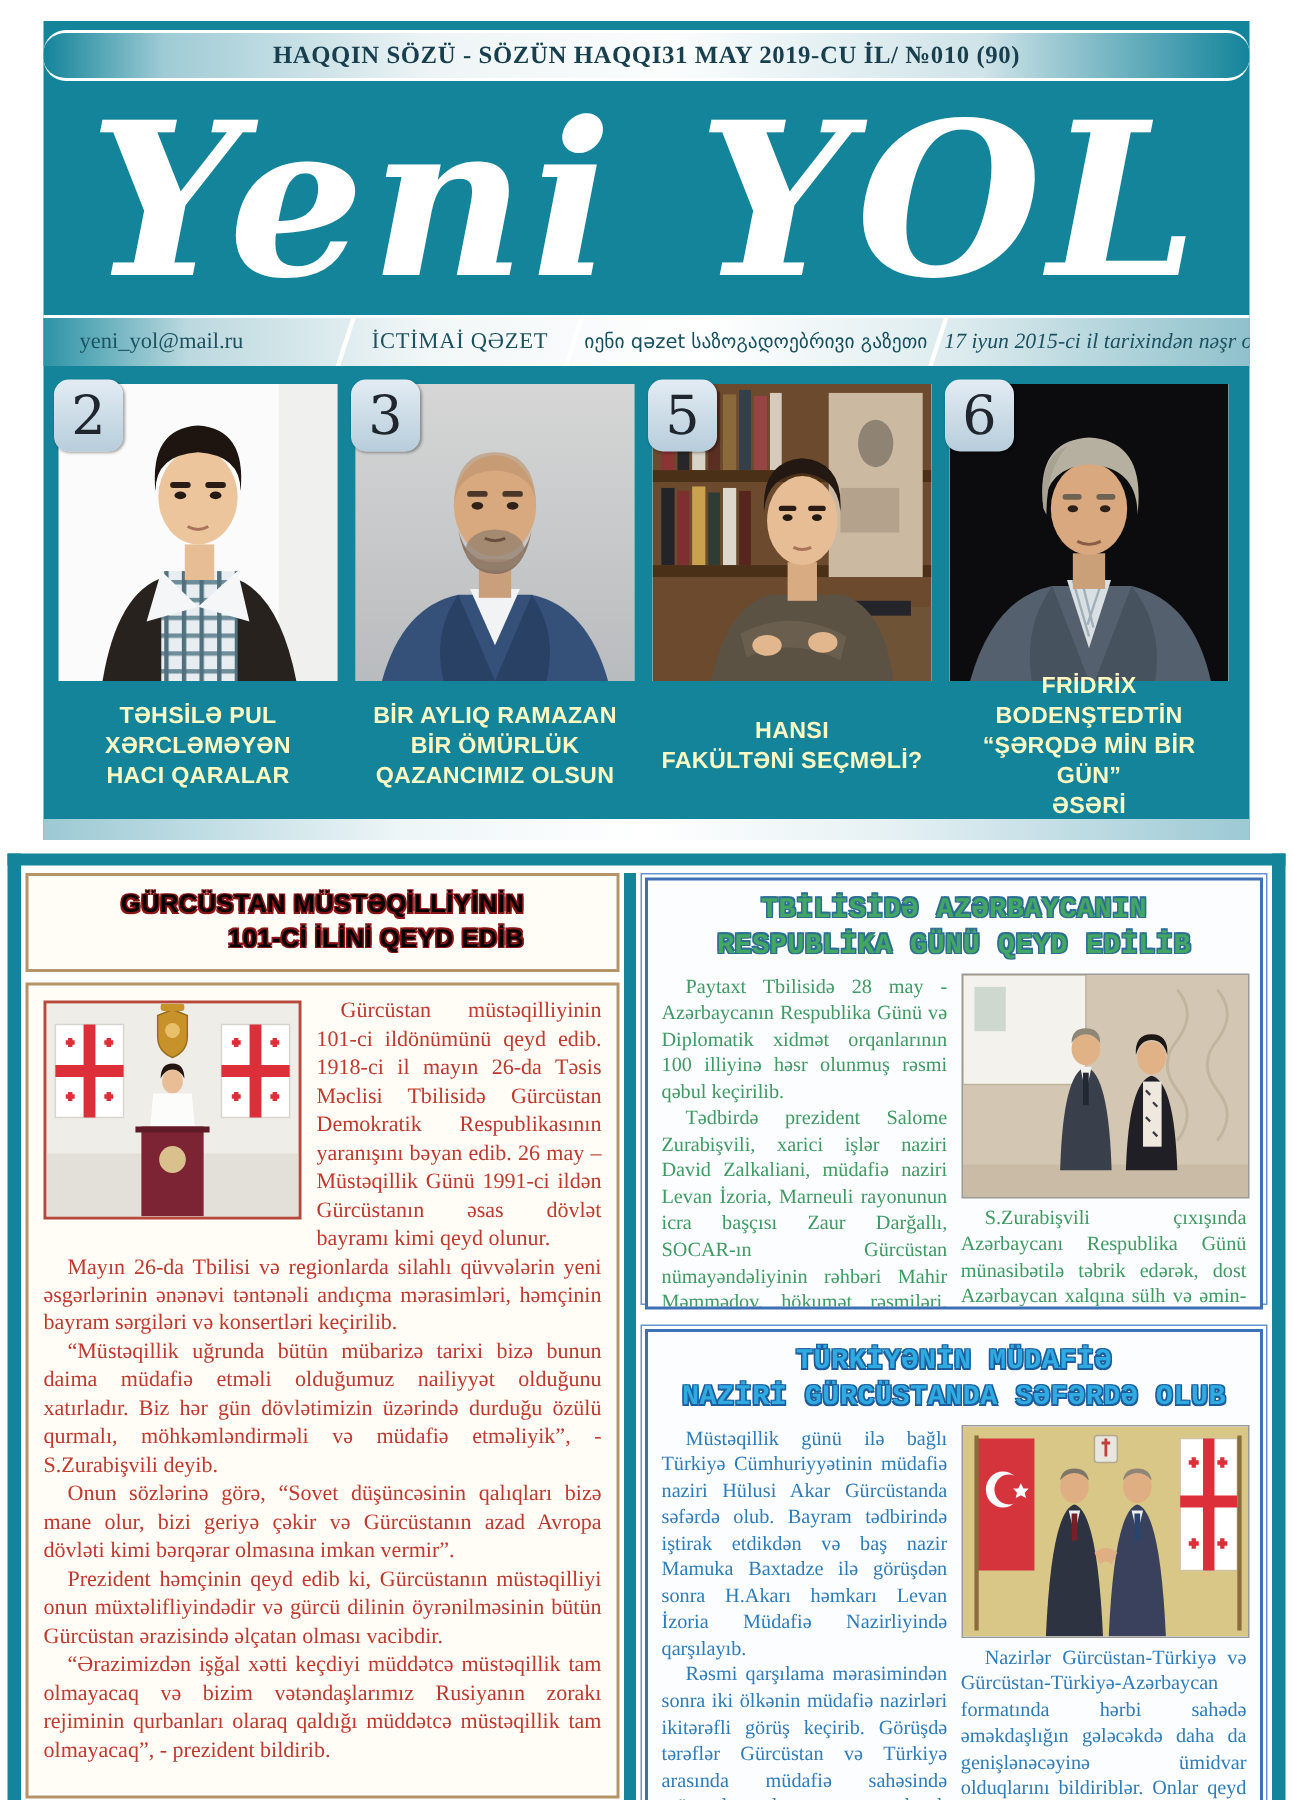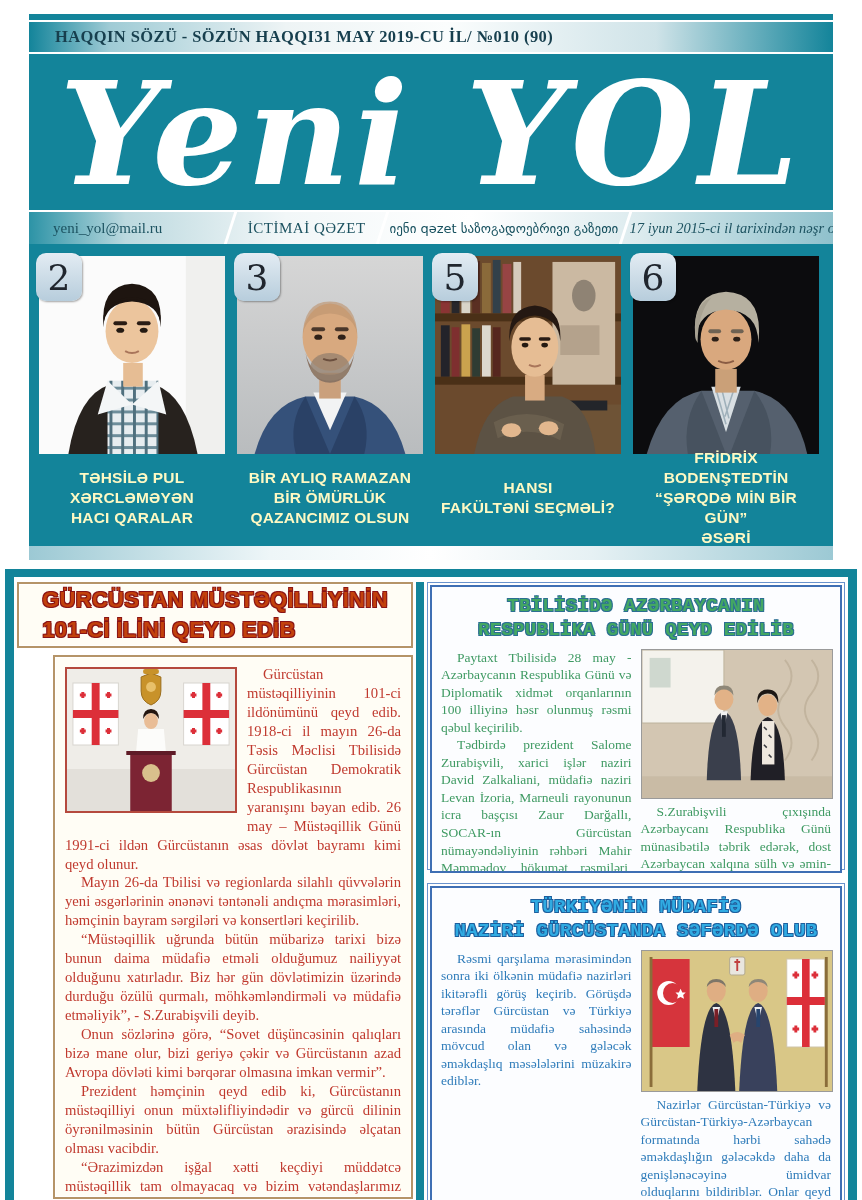--- a/index.html
+++ b/index.html
@@ -1,23 +1,23 @@
 <!DOCTYPE html>
 <html><head>
 <meta charset="utf-8">
 <style>
   html,body{margin:0;padding:0;background:#ffffff;}
   body{font-family:"Liberation Serif",serif;}
   .page{position:relative;width:862px;height:1200px;margin:0 auto;background:#ffffff;overflow:hidden;}
 
   
   .header-block{width:804px;margin:14px auto 0;background:#13849a;padding-top:6px;}
-  .topbar{height:30px;display:flex;align-items:center;justify-content:flex-start;
+  .topbar{height:30px;display:flex;align-items:center;justify-content:center;
     padding:0 26px;border-top:2px solid #ffffff;border-bottom:2px solid #ffffff;
-    background:linear-gradient(90deg,#13849a 0%,#9fcbd5 10%,#eef4f5 32%,#fbfdfd 52%,#cfe3e8 78%,#13849a 100%);}
+    background:linear-gradient(90deg,#13849a 0%,#9fcbd5 10%,#eef4f5 32%,#fbfdfd 52%,#cfe3e8 78%,#13849a 100%);border-radius:15px;}
   .topbar .slogan,.topbar .issue{font-family:"Liberation Serif",serif;font-weight:bold;
     font-size:16.5px;color:#173f4e;letter-spacing:.4px;white-space:nowrap;}
   .masthead-title{height:152px;display:flex;align-items:center;justify-content:center;
     color:#ffffff;font-family:"DejaVu Serif",serif;font-style:italic;font-weight:bold;
     font-size:142px;letter-spacing:4px;line-height:1;padding-top:4px;overflow:hidden;}
   .substrip{height:32px;display:flex;align-items:stretch;border-top:2px solid #ffffff;
     background:linear-gradient(90deg,#2c93a6 0%,#bcd9df 12%,#f2f7f8 32%,#ffffff 55%,#dcebee 76%,#8fc1cc 100%);}
   .substrip .seg{display:flex;align-items:center;justify-content:center;color:#1c5260;
     font-size:15px;white-space:nowrap;overflow:hidden;}
   .seg.email{width:23%;font-family:"Liberation Serif",serif;justify-content:flex-start;padding-left:24px;}
@@ -43,24 +43,24 @@
   
   .content{width:828px;margin:9px auto 0;border-left:9px solid #13849a;border-right:9px solid #13849a;
     border-top:8px solid #13849a;padding:5px 3px 0;display:flex;gap:0;height:630px;}
   .col-left{width:396px;flex:none;}
   .divider{width:8px;flex:none;background:#13849a;margin:0 3px;}
   .col-right{flex:1;display:flex;flex-direction:column;}
 
   
   .box-tan{border:2px solid #b59468;background:#fffdf5;box-shadow:inset 0 0 0 1px #fff;}
   .ltitle{height:62px;margin-bottom:7px;display:flex;align-items:center;justify-content:center;
-    text-align:left;font-family:"Liberation Sans",sans-serif;font-weight:bold;font-size:22px;
-    line-height:1.35;color:#c2410c;letter-spacing:.3px;white-space:pre-line;
+    text-align:right;font-family:"Liberation Sans",sans-serif;font-weight:bold;font-size:17px;
+    line-height:1.35;color:#000000;letter-spacing:.3px;white-space:pre-line;
     text-shadow:1px 1px 0 #8a1416,-1px 1px 0 #8a1416,1px -1px 0 #8a1416,-1px -1px 0 #8a1416;}
-  .lbody{height:524px;padding:8px 10px;overflow:hidden;color:#c0392e;font-size:14.7px;line-height:1.29;margin-left:36px;}
+  .lbody{height:524px;padding:8px 10px;overflow:hidden;color:#c0392e;font-size:14.7px;line-height:1.29;}
   .lbody .photo{float:left;width:168px;height:142px;border:2px solid #b5493d;margin:2px 10px 4px 0;overflow:hidden;}
   .lbody .photo svg{display:block;width:100%;height:100%;}
   .p{margin:0;text-align:justify;text-indent:16px;}
 
   
   .box-blue{border:1px solid #6a93cd;padding:2px;background:#ffffff;}
   .box-blue .inner{border:2px solid #3f6fb4;background:#fcfdff;padding:6px 9px;overflow:hidden;}
   .rtitle{text-align:center;font-family:Liberation Mono, monospace;font-weight:bold;font-size:19px;
     line-height:1.25;letter-spacing:.3px;white-space:pre-line;margin:2px 0 6px;}
   .rtitle.green{color:#43a763;text-shadow:1px 1px 0 #2c6f93,-1px 1px 0 #2c6f93,1px -1px 0 #2c6f93,-1px -1px 0 #2c6f93;}
@@ -339,20 +339,21 @@
       </div>
 
       <div class="gap-v"></div>
 
       <div class="box-blue art2">
         <div class="inner">
           <div class="rtitle blue">TÜRKİYƏNİN MÜDAFİƏ
 NAZİRİ GÜRCÜSTANDA SƏFƏRDƏ OLUB</div>
           <div class="cols">
             <div class="c blue-text">
+              <p class="p">Müstəqillik günü ilə bağlı Türkiyə Cümhuriyyətinin müdafiə naziri Hülusi Akar Gürcüstanda səfərdə olub. Bayram tədbirində iştirak etdikdən və baş nazir Mamuka Baxtadze ilə görüşdən sonra H.Akarı həmkarı Levan İzoria Müdafiə Nazirliyində qarşılayıb.</p>
               <p class="p">Rəsmi qarşılama mərasimindən sonra iki ölkənin müdafiə nazirləri ikitərəfli görüş keçirib. Görüşdə tərəflər Gürcüstan və Türkiyə arasında müdafiə sahəsində mövcud olan və gələcək əməkdaşlıq məsələlərini müzakirə ediblər.</p>
 
             </div>
             <div class="c blue-text">
               <span class="rphoto" style="display:block;height:140px">
                 <svg viewBox="0 0 200 140" preserveAspectRatio="none">
                   <rect width="200" height="140" fill="#d9c787"></rect>
                   <g>
                     <rect x="92" y="6" width="16" height="18" rx="2" fill="#e9e6df" stroke="#b2a98f"></rect>
                     <path d="M97 11 h6 M100 8 v12" stroke="#c04040" stroke-width="2"></path>

